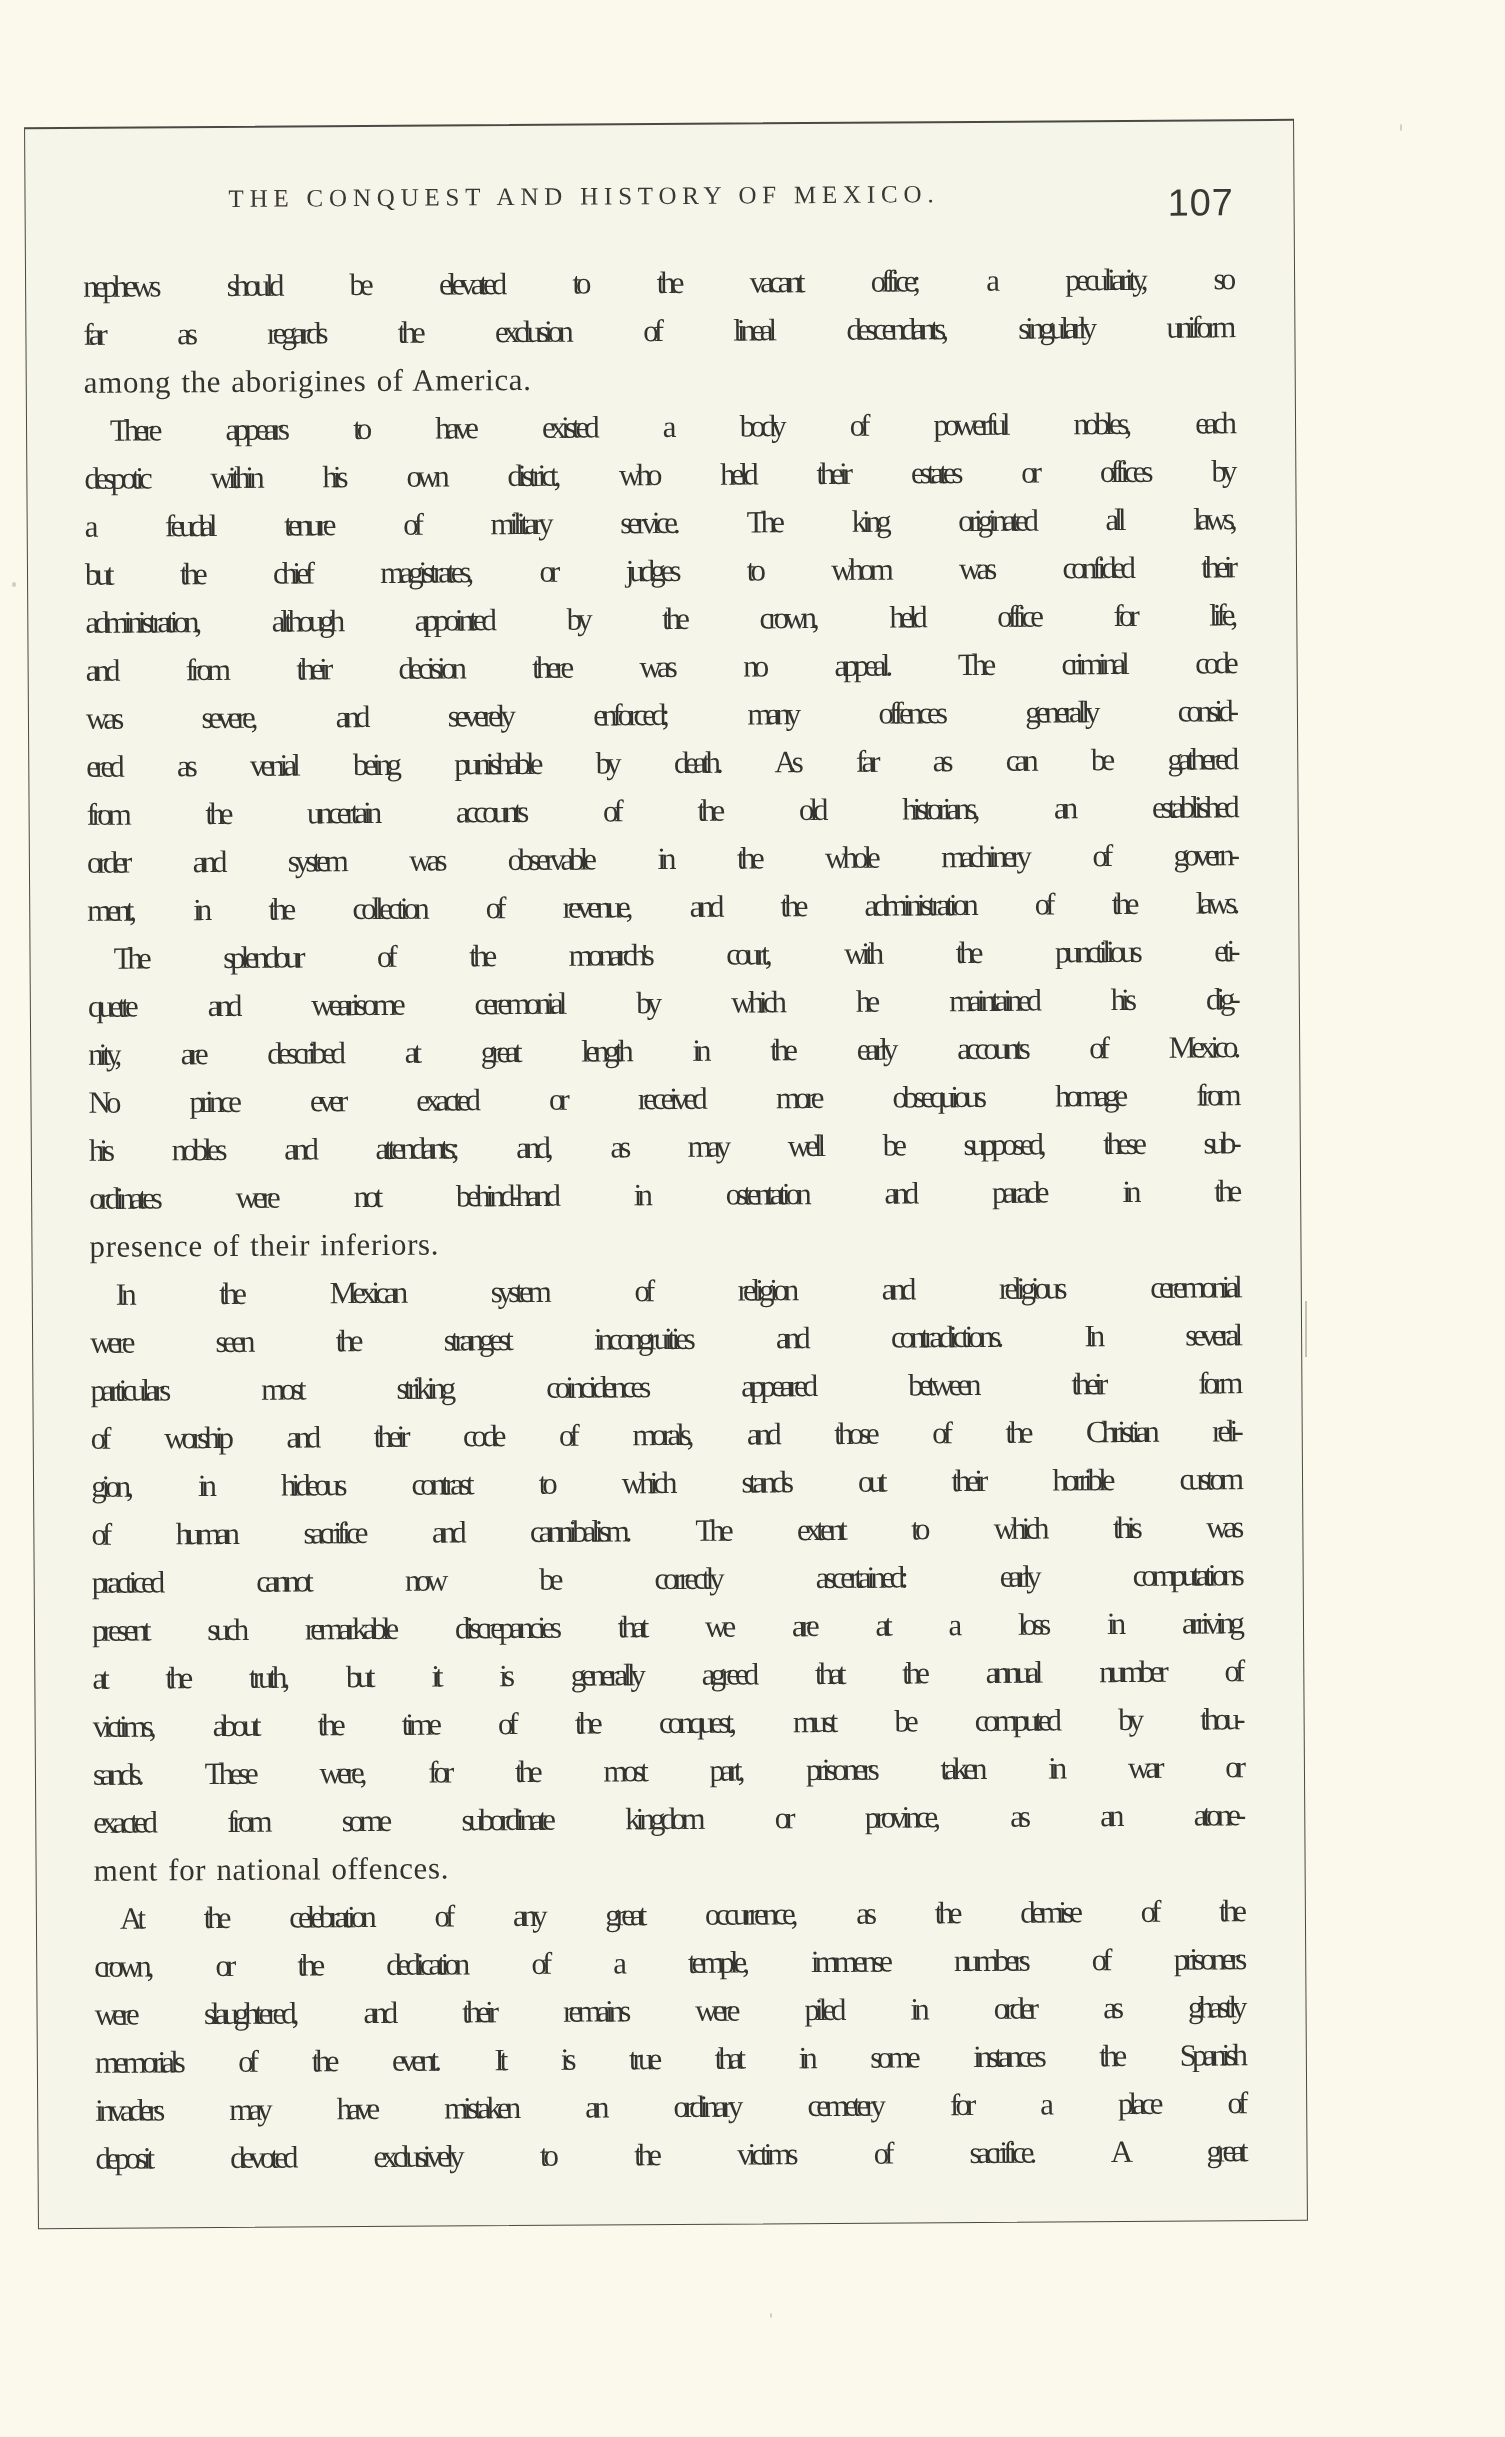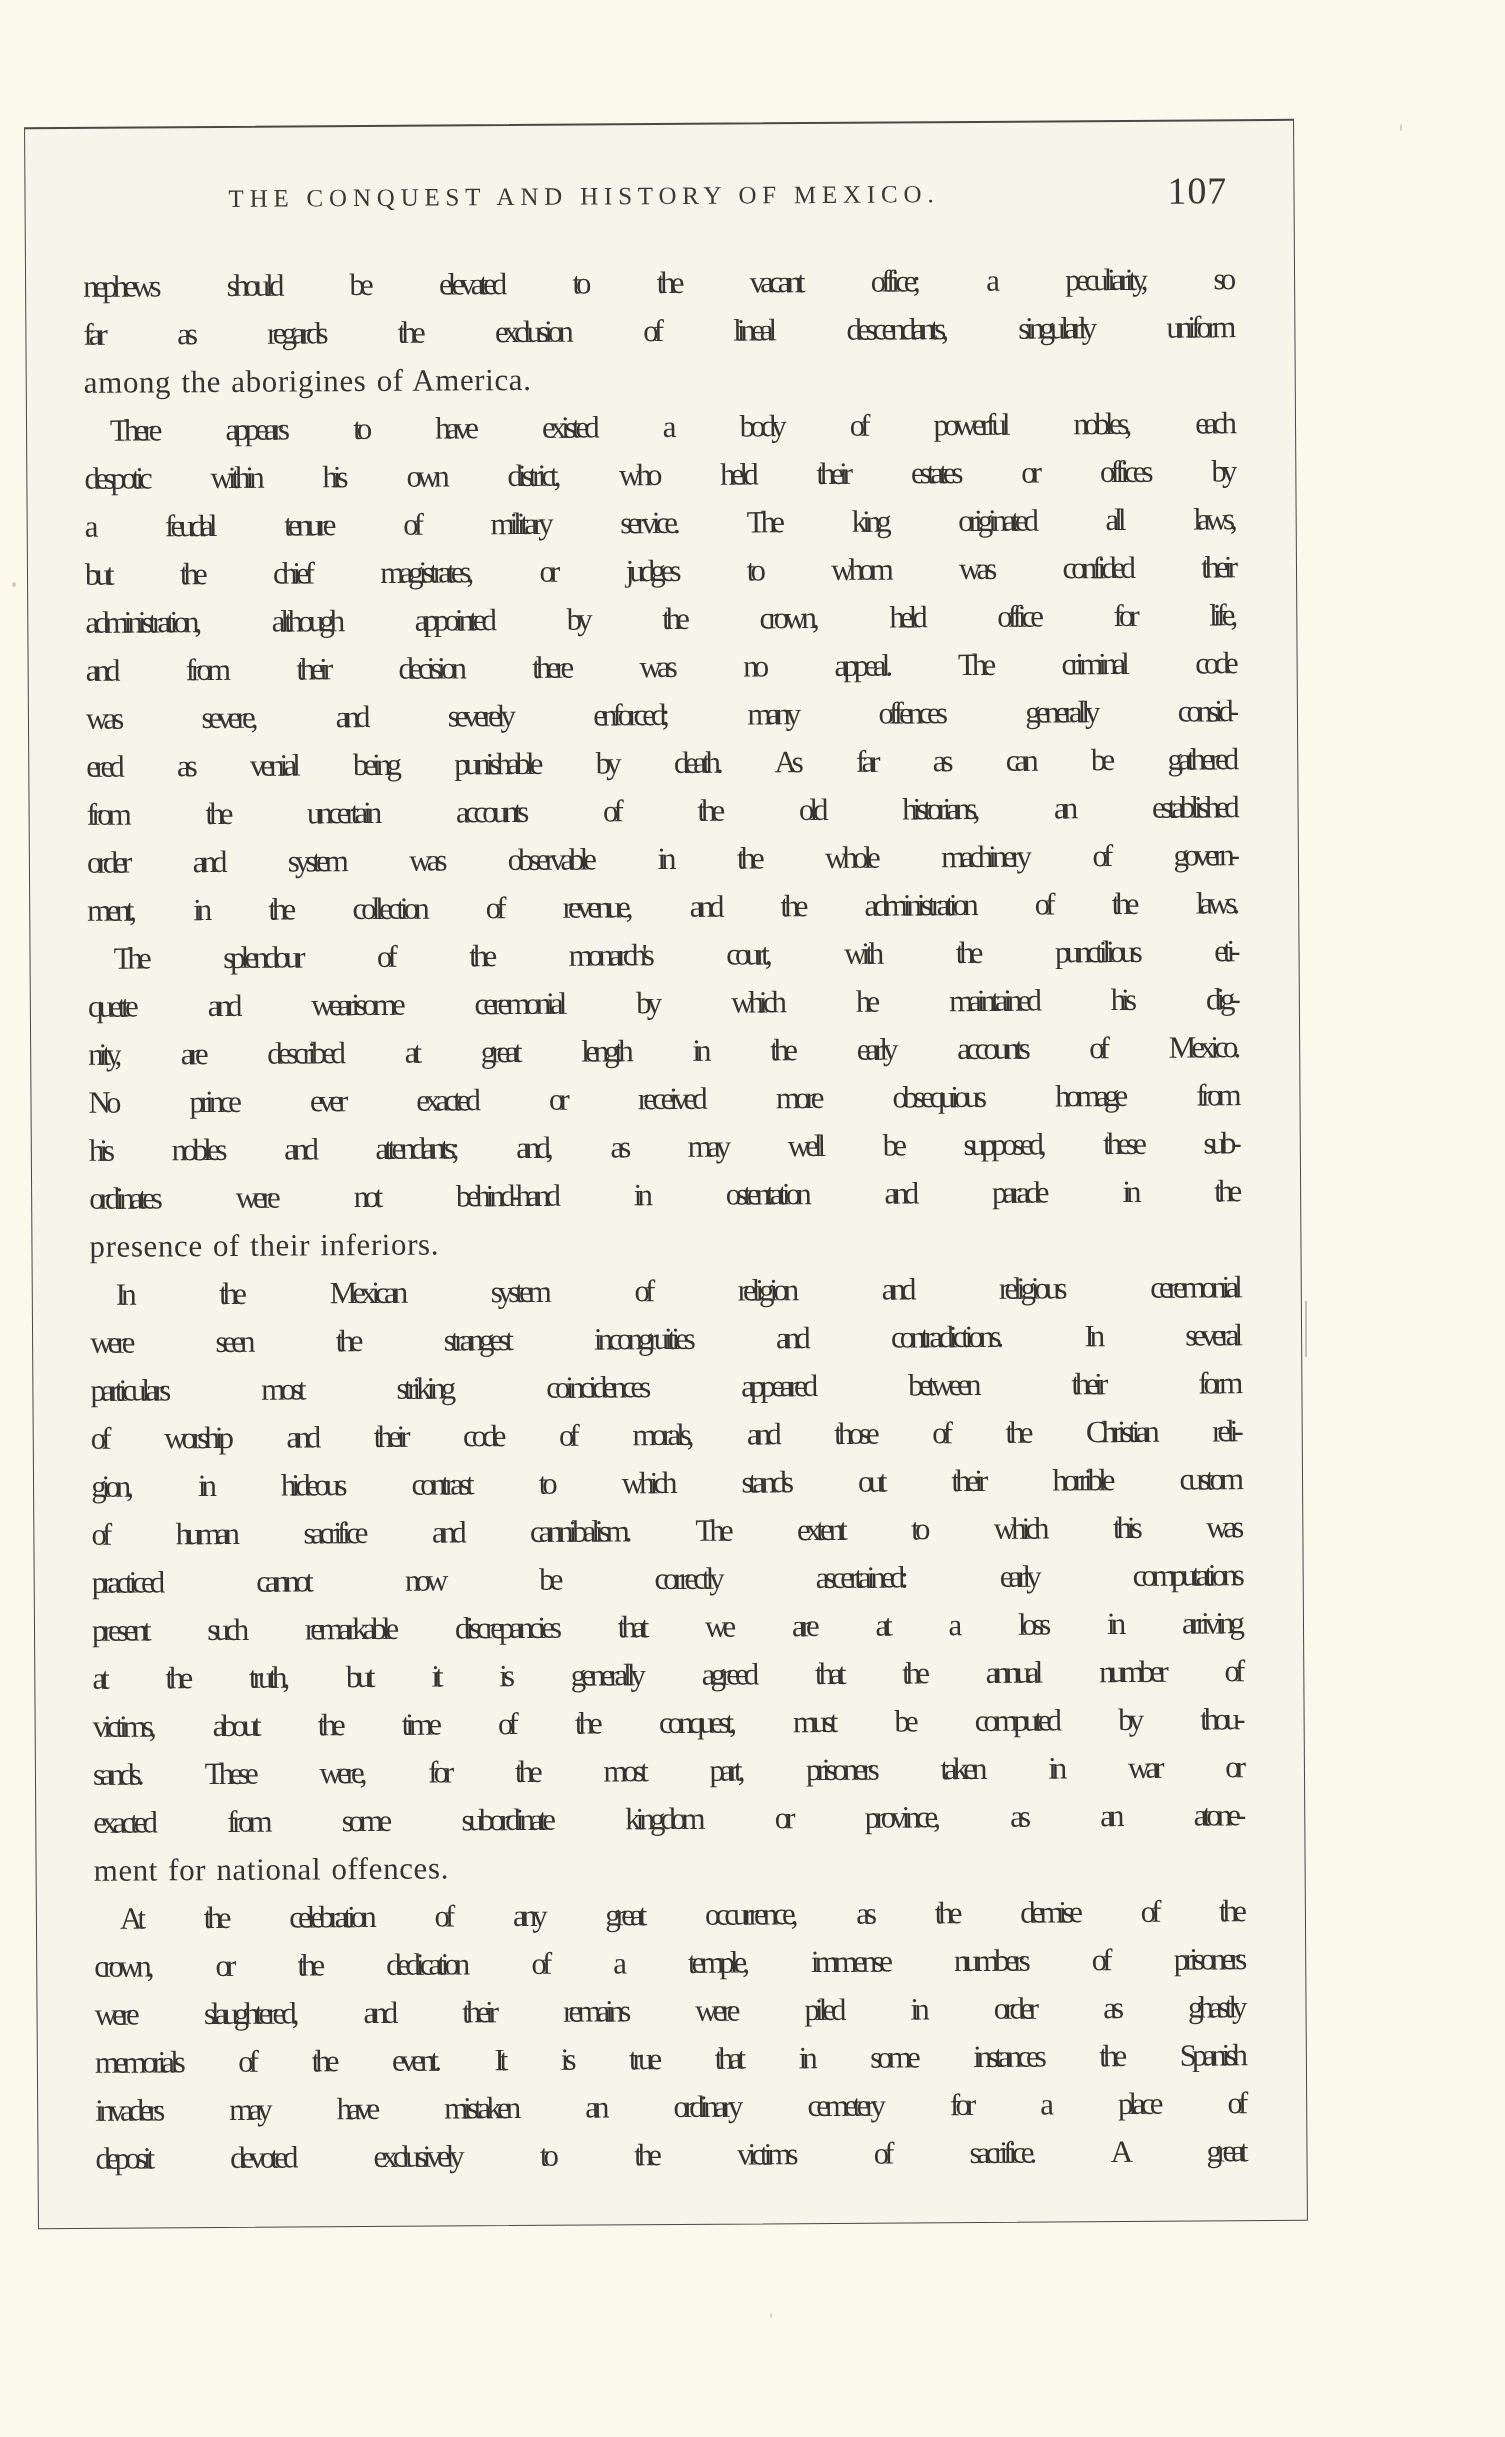--- a/index.html
+++ b/index.html
@@ -49,22 +49,22 @@
     font-family: "Liberation Serif", "DejaVu Serif", serif;
     font-size: 25px;
     letter-spacing: 5.8px;
     line-height: 38px;
     white-space: nowrap;
     color: #3a3935;
   }
   .page-number {
     position: absolute;
     left: 1174px;
-    top: 172px;
-    font-family: Liberation Serif, serif;
+    top: 184px;
+    font-family: Liberation Sans, sans-serif;
     font-size: 38px;
     line-height: 45px;
     letter-spacing: 0.9px;
     color: #3a3935;
   }
   .body-text {
     position: absolute;
     left: 89px;
     top: 259px;
     width: 1148px;

